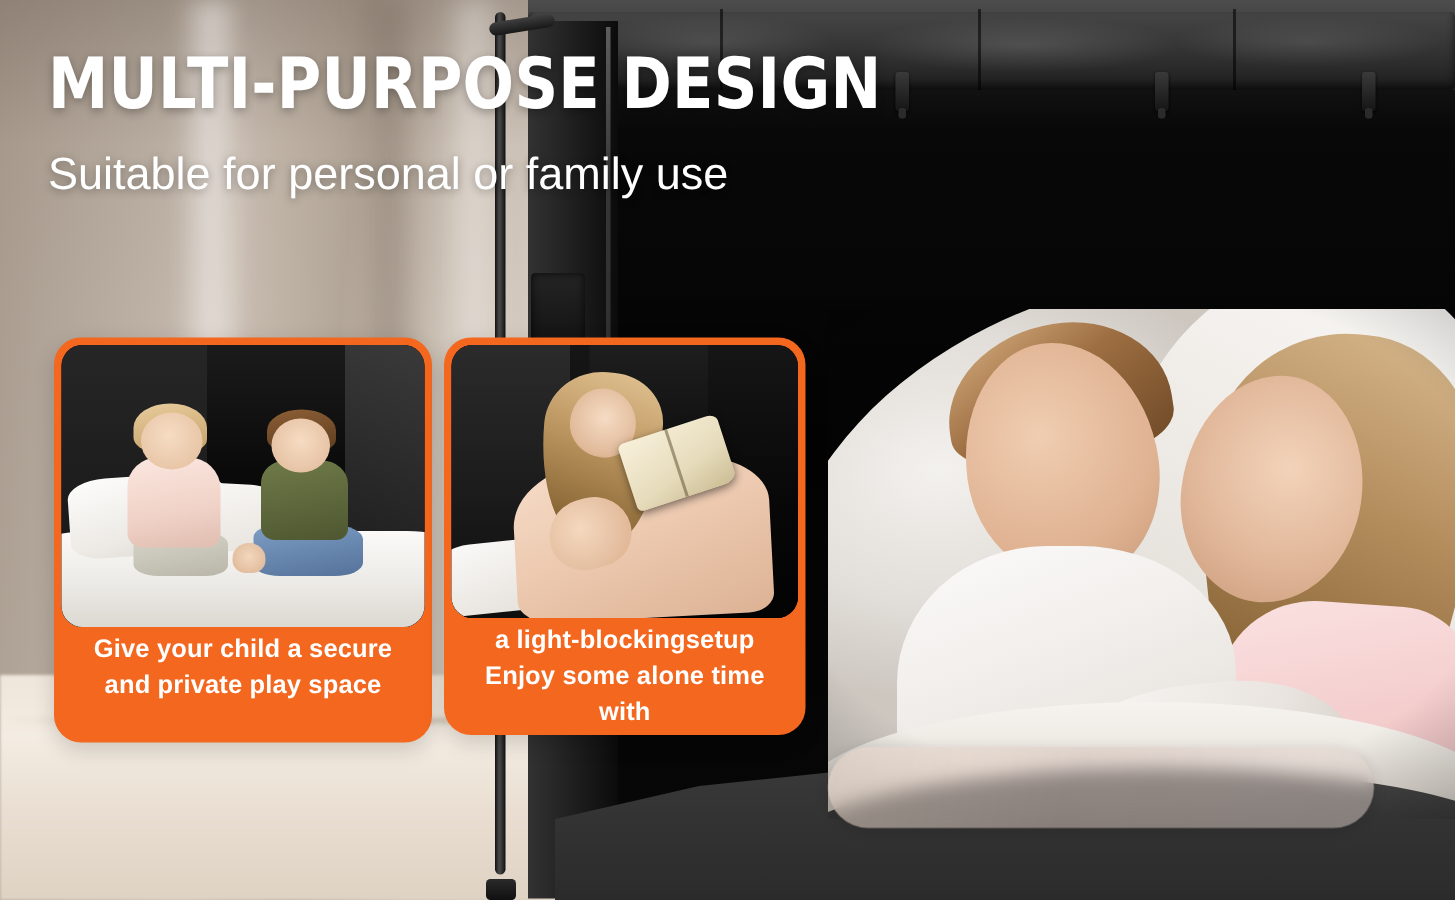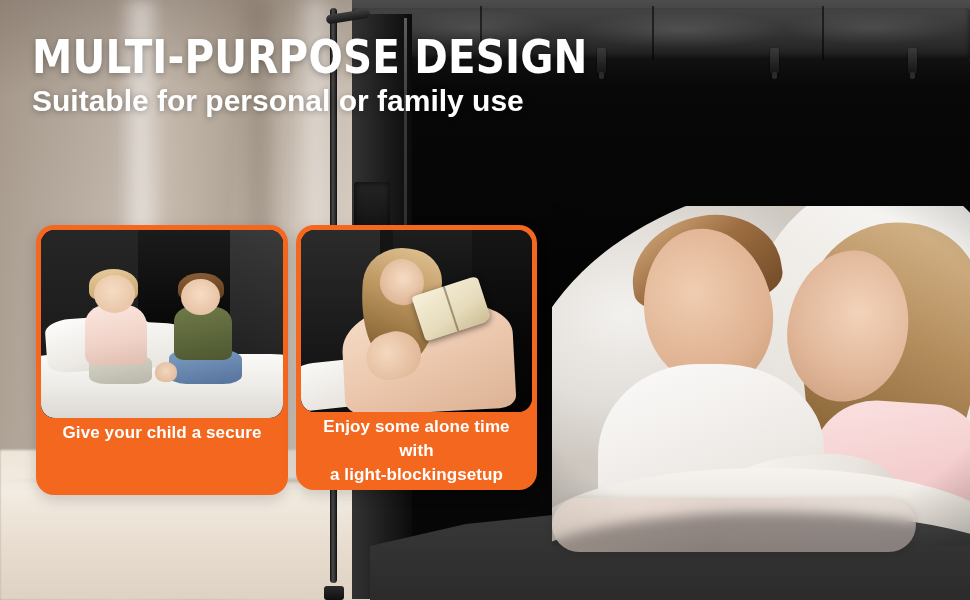--- a/index.html
+++ b/index.html
@@ -110,21 +110,21 @@
     background:radial-gradient(110% 95% at 50% 45%, rgba(0,0,0,0) 52%, rgba(0,0,0,.55) 100%);}
 
   
   .headline{position:absolute;left:32px;top:30px;width:620px;}
   .h1{
     font-size:47px;line-height:54px;font-weight:700;color:#fff;letter-spacing:.2px;
     transform:scaleX(.86);transform-origin:left center;white-space:nowrap;
     text-shadow:0 2px 7px rgba(0,0,0,.30);
     font-family:"DejaVu Sans","Liberation Sans",sans-serif;
   }
-  .h2{font-size:30px;line-height:34px;font-weight:700;color:#fff;
+  .h2{margin-top:16px;font-size:30px;line-height:34px;font-weight:400;color:#fff;
     white-space:nowrap;text-shadow:0 1px 6px rgba(0,0,0,.34);}
 
   
   .card{position:absolute;background:#f4671f;border-radius:18px;
     box-shadow:0 5px 14px rgba(0,0,0,.16);overflow:hidden;}
   .card-photo{position:absolute;left:5px;top:5px;right:5px;border-radius:14px;overflow:hidden;background:#0a0a0a;}
   .card-cap{position:absolute;left:8px;right:8px;color:#fff;font-weight:700;text-align:center;
     font-size:17px;line-height:24px;letter-spacing:.1px;}
 
   #card-kids{left:36px;top:225px;width:252px;height:270px;}
@@ -263,38 +263,39 @@
       <div class="k-girl-hair"></div>
       <div class="k-girl-h"></div>
       <div class="k-boy-l"></div>
       <div class="k-foot"></div>
       <div class="k-boy-b"></div>
       <div class="k-boy-hair"></div>
       <div class="k-boy-h"></div>
     </div>
     <div class="card-cap">
       <div>Give your child a secure</div>
+      <div>and private play space</div>
     </div>
   </div>
 
   <div class="card" id="card-alone">
     <div class="card-photo">
       <div class="a-bg"></div>
       <div class="a-wall"></div>
       <div class="a-wall2"></div>
       <div class="a-pillow"></div>
       <div class="a-dress"></div>
       <div class="a-hair"></div>
       <div class="a-face"></div>
       <div class="a-book"></div>
       <div class="a-arm"></div>
     </div>
     <div class="card-cap">
+      <div>a light-blockingsetup</div>
       <div>Enjoy some alone time with</div>
-      <div>a light-blockingsetup</div>
       <div>that helps you rest better</div>
     </div>
   </div>
 
   <div class="pill"></div>
   <div class="pill-txt">
     <div>
     </div>
   </div>
 

